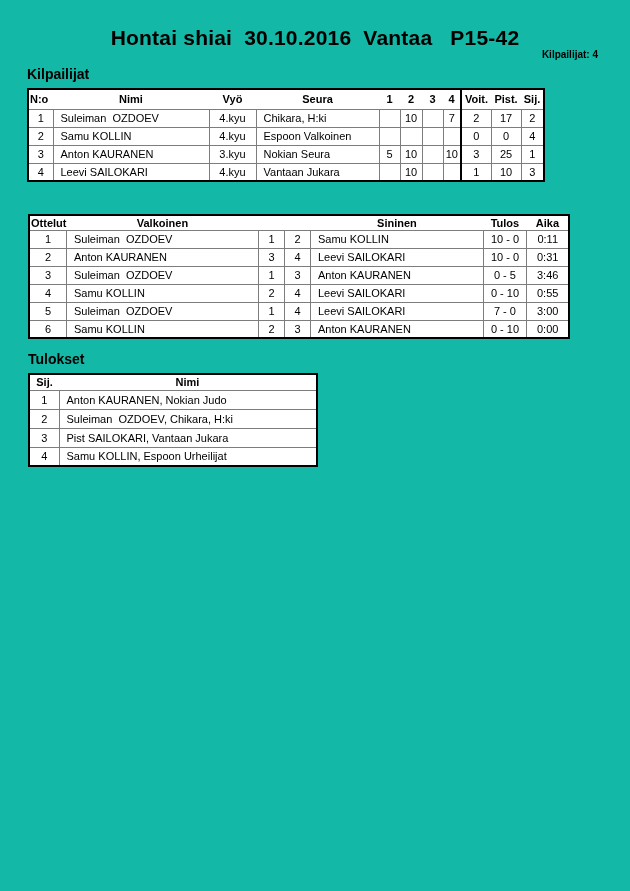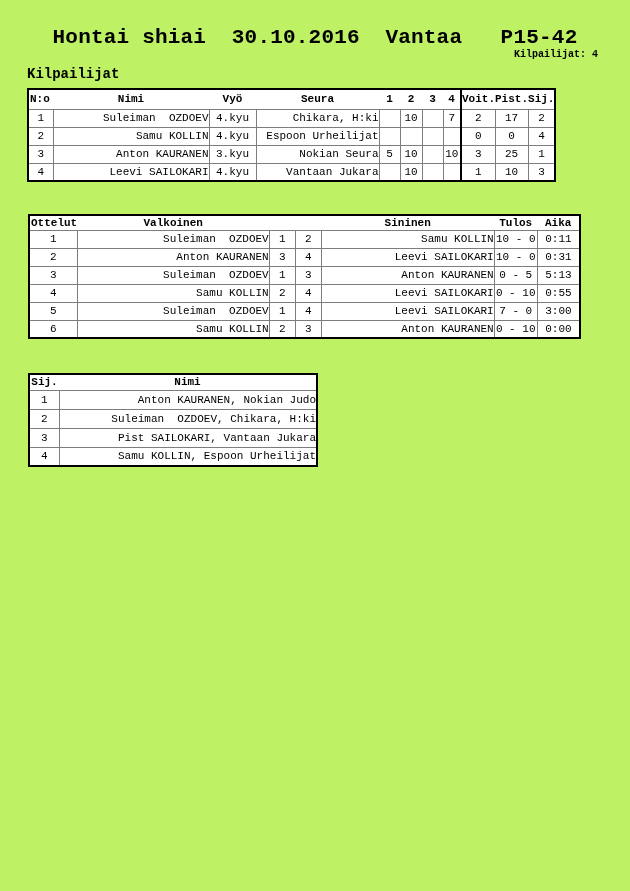--- a/index.html
+++ b/index.html
@@ -1,19 +1,19 @@
 <!DOCTYPE html>
 <html><head>
 <meta charset="utf-8">
 <style>
   * { margin:0; padding:0; box-sizing:border-box; }
   html,body { background:#fff; }
   .page {
-    position:relative; width:630px; height:891px; background:#bef264;
-    font-family:Liberation Mono, monospace; color:#000; overflow:hidden;
+    position:relative; width:630px; height:891px; background:#14b8a6;
+    font-family:Liberation Sans, sans-serif; color:#000; overflow:hidden;
   }
   .main-title {
     position:absolute; top:26px; left:0; width:630px; text-align:center;
     font-size:21px; font-weight:bold; white-space:pre; letter-spacing:0.2px;
   }
   .comp-count {
     position:absolute; top:49px; right:32px;
     font-size:10px; font-weight:bold; white-space:pre;
   }
   .section-title {
@@ -33,21 +33,21 @@
 
   .tbl td {
     border:1px solid #7d7d7d; padding:0; overflow:hidden;
     white-space:pre; vertical-align:middle;
   }
   .tbl th {
     border:none; border-bottom:1px solid #7d7d7d; padding:0;
     white-space:pre; font-weight:bold; vertical-align:middle; overflow:visible;
   }
   .c  { text-align:center; }
-  .l  { text-align:right; padding-left:7px !important; }
+  .l  { text-align:left; padding-left:7px !important; }
   .hl { text-align:left; padding-left:1px !important;margin-left:20px; }
   .bL2 { border-left:2px solid #000 !important; }
 
   #tbl-kilpa    thead tr { height:20px; }
   #tbl-kilpa    tbody tr { height:18px; }
   #tbl-ottelut  thead tr { height:15px; }
   #tbl-ottelut  tbody tr { height:18px; }
   #tbl-tulokset thead tr { height:16px; }
   #tbl-tulokset tbody tr { height:19px; }
 </style>
@@ -101,21 +101,21 @@
         <td class="c"></td>
         <td class="c">7</td>
         <td class="c bL2">2</td>
         <td class="c">17</td>
         <td class="c">2</td>
       </tr>
       <tr>
         <td class="c">2</td>
         <td class="l">Samu KOLLIN</td>
         <td class="c">4.kyu</td>
-        <td class="l">Espoon Urheilijat</td>
+        <td class="l">Espoon Valkoinen</td>
         <td class="c"></td>
         <td class="c"></td>
         <td class="c"></td>
         <td class="c"></td>
         <td class="c bL2">0</td>
         <td class="c">0</td>
         <td class="c">4</td>
       </tr>
       <tr>
         <td class="c">3</td>
@@ -187,21 +187,21 @@
         <td class="c">10 - 0</td>
         <td class="c">0:31</td>
       </tr>
       <tr>
         <td class="c">3</td>
         <td class="l">Suleiman  OZDOEV</td>
         <td class="c">1</td>
         <td class="c">3</td>
         <td class="l">Anton KAURANEN</td>
         <td class="c">0 - 5</td>
-        <td class="c">5:13</td>
+        <td class="c">3:46</td>
       </tr>
       <tr>
         <td class="c">4</td>
         <td class="l">Samu KOLLIN</td>
         <td class="c">2</td>
         <td class="c">4</td>
         <td class="l">Leevi SAILOKARI</td>
         <td class="c">0 - 10</td>
         <td class="c">0:55</td>
       </tr>
@@ -219,20 +219,21 @@
         <td class="l">Samu KOLLIN</td>
         <td class="c">2</td>
         <td class="c">3</td>
         <td class="l">Anton KAURANEN</td>
         <td class="c">0 - 10</td>
         <td class="c">0:00</td>
       </tr>
     </tbody>
   </table>
 
+  <div class="section-title" id="st-tulokset">Tulokset</div>
 
   <table class="tbl" id="tbl-tulokset">
     <colgroup>
       <col style="width:30px">
         <col style="width:258px">
     </colgroup>
     <thead>
       <tr>
         <th class="c">Sij.</th>
         <th class="c">Nimi</th>

